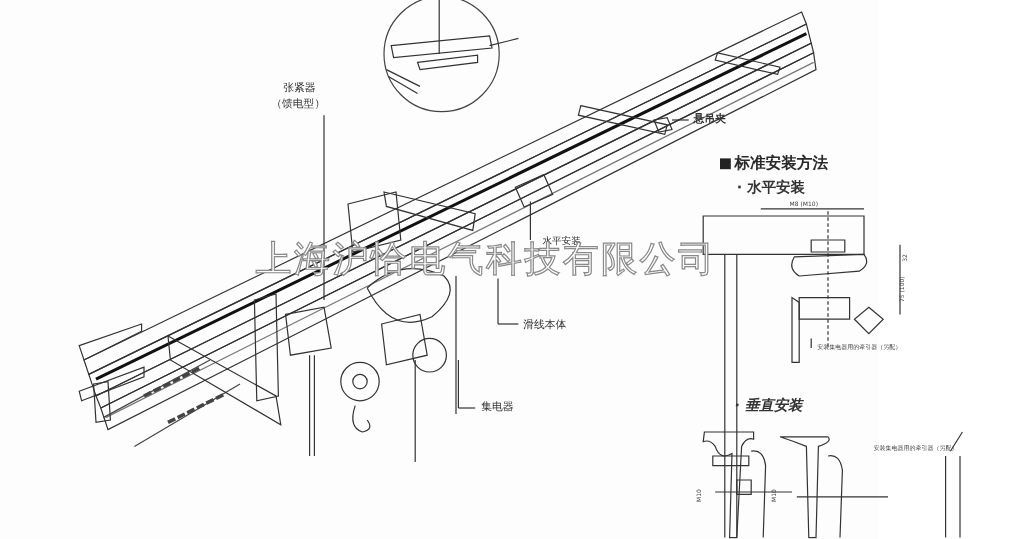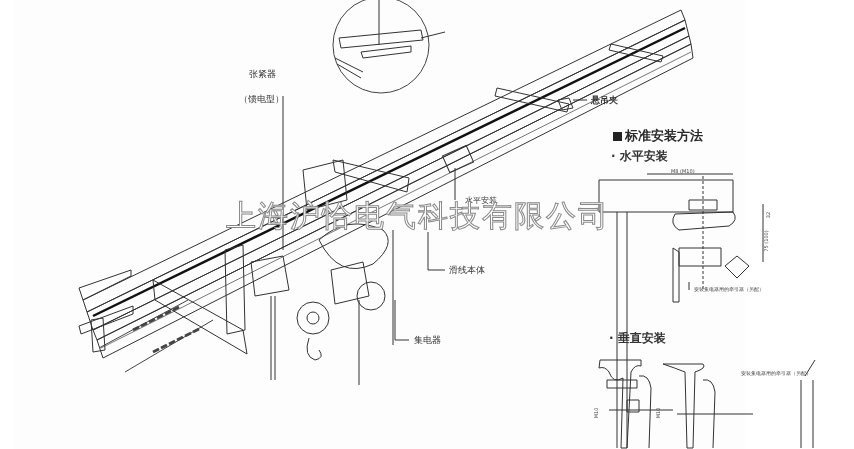--- a/index.html
+++ b/index.html
@@ -1,21 +1,21 @@
 <!DOCTYPE html>
 <html><head>
 <meta charset="utf-8">
 <style>
   html, body { margin: 0; padding: 0; background: #ffffff; }
   body { width: 854px; height: 449px; overflow: hidden; position: relative; font-family: "DejaVu Sans", sans-serif; }
-  #canvas { position: absolute; left: 13px; top: 0; width: 732px; height: 449px; background: #fdfdfd; }
+  #canvas { position: absolute; left: 0; top: 0; width: 732px; height: 449px; background: #fdfdfd; }
   svg { position: absolute; left: 0; top: 0; }
   .lbl { position: absolute; font-size: 9px; color: #333; white-space: nowrap; line-height: 1; }
   .heading { position: absolute; font-size: 13px; font-weight: bold; color: #2a2a2a; white-space: nowrap; }
-  .sub { position: absolute; font-size: 12px; font-weight: bold; color: #333; white-space: nowrap; }
+  .sub { position: absolute; font-size: 12px; font-weight: bold; color: #333; white-space: nowrap; margin-left: 16px; }
   .tiny { position: absolute; font-size: 5px; color: #444; white-space: nowrap; }
   .watermark { position: absolute; left: 200px; top: 196px; font-size: 30px; color: #ffffff;
     -webkit-text-stroke: 1px #8a8a8a; letter-spacing: 2px; white-space: nowrap; font-family: "DejaVu Sans", sans-serif; margin-left: 13px; }
   .wm2 { position: absolute; right: 10px; bottom: 28px; font-size: 46px; font-weight: bold; color: rgba(200,200,200,0.35); letter-spacing: -1px; }
 </style>
 </head>
 <body>
 
 <div id="canvas">
   <svg width="854" height="449" viewBox="0 0 854 449">
@@ -102,29 +102,29 @@
       <line x1="792" y1="376" x2="802" y2="360"></line>
       <line x1="596" y1="410" x2="660" y2="410"></line>
       <line x1="664" y1="414" x2="740" y2="414"></line>
     </g>
     <g fill="#222">
       <rect x="600" y="132" width="9" height="9"></rect>
     </g>
   </svg>
 
   <div class="lbl" style="left:236px;top:70px;">张紧器</div>
-  <div class="lbl" style="left:226px;top:83px;margin-top:12px;">（馈电型）</div>
+  <div class="lbl" style="left:226px;top:83px;">（馈电型）</div>
   <div class="lbl" style="left:578px;top:96px;font-weight:bold;">悬吊夹</div>
   <div class="lbl" style="left:452px;top:197px;font-size:8px;">水平安装</div>
   <div class="lbl" style="left:436px;top:266px;font-family:Liberation Serif, serif;">滑线本体</div>
   <div class="lbl" style="left:401px;top:336px;">集电器</div>
 
   <div class="heading" style="left:612px;top:127px;">标准安装方法</div>
   <div class="sub" style="left:598px;top:148px;">· 水平安装</div>
-  <div class="sub" style="left:596px;top:330px;">· 垂直安装</div>
+  <div class="sub" style="left:596px;top:330px;font-style:italic;">· 垂直安装</div>
 
   <div class="tiny" style="left:658px;top:168px;">M8 (M10)</div>
   <div class="tiny" style="left:752px;top:212px;transform:rotate(-90deg);">32</div>
   <div class="tiny" style="left:742px;top:238px;transform:rotate(-90deg);">75 (100)</div>
   <div class="tiny" style="left:681px;top:286px;">安装集电器用的牵引器（另配）</div>
   <div class="tiny" style="left:728px;top:370px;">安装集电器用的牵引器（另配）</div>
   <div class="tiny" style="left:578px;top:410px;transform:rotate(-90deg);">M10</div>
   <div class="tiny" style="left:640px;top:410px;transform:rotate(-90deg);">M10</div>
 
   <div class="watermark">上海沪恰电气科技有限公司</div>

